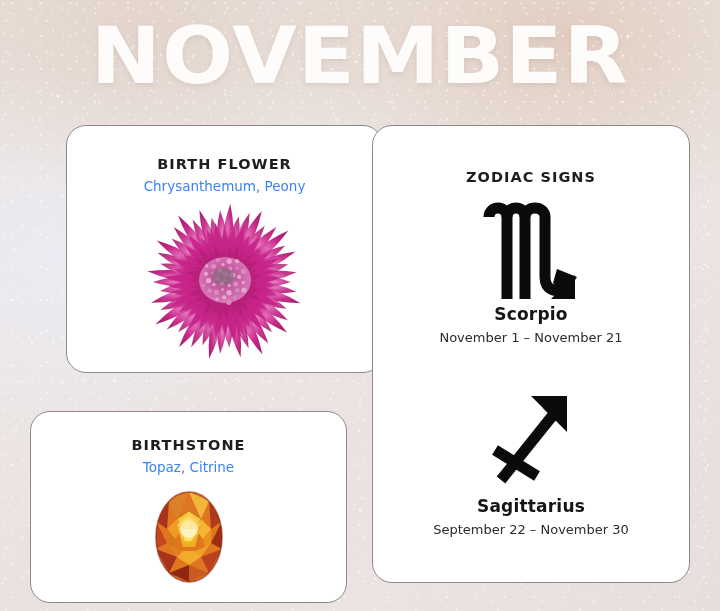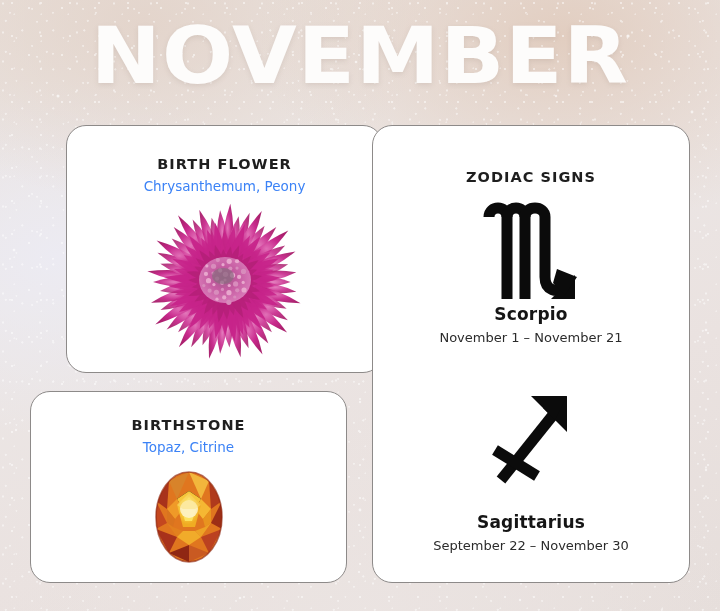--- a/index.html
+++ b/index.html
@@ -70,21 +70,21 @@
   }
 
   
   .card {
     position: absolute;
     background: #ffffff;
     border: 1px solid #8d8a89;
     border-radius: 20px;
   }
   #card-birth-flower { left: 30px;  top: 125px; width: 317px; height: 248px; margin-left: 36px; }
-  #card-birthstone   { left: 30px;  top: 391px; width: 317px; height: 192px; }
+  #card-birthstone   { left: 30px;  top: 411px; width: 317px; height: 192px; }
   #card-zodiac       { left: 372px; top: 125px; width: 318px; height: 458px; }
 
   .card-title {
     text-align: center;
     font-size: 14.5px;
     font-weight: 700;
     letter-spacing: 1.05px;
     color: #1e1e1e;
     font-family: "DejaVu Sans", sans-serif;
   }
@@ -130,21 +130,21 @@
     font-family: "DejaVu Sans", sans-serif;
     margin-top: -2px;
   }
   .zodiac-dates {
     font-size: 13px;
     font-weight: 400;
     color: #2b2b2b;
     margin-top: 6px;
     font-family: "DejaVu Sans", sans-serif;
   }
-  #zodiac-sagittarius .zodiac-name { margin-top: 20px; }
+  #zodiac-sagittarius .zodiac-name { margin-top: 4px; }
 </style>
 </head>
 <body>
 
 <div id="bg-layer"></div>
 <div id="bg-speckle"></div>
 <svg id="bg-sparkle" viewBox="0 0 720 611" xmlns="http://www.w3.org/2000/svg">
   <g fill="#ffffff">
     <circle cx="628" cy="36" r="1.6" opacity=".9"></circle>
     <circle cx="556" cy="96" r="1.2" opacity=".75"></circle>

